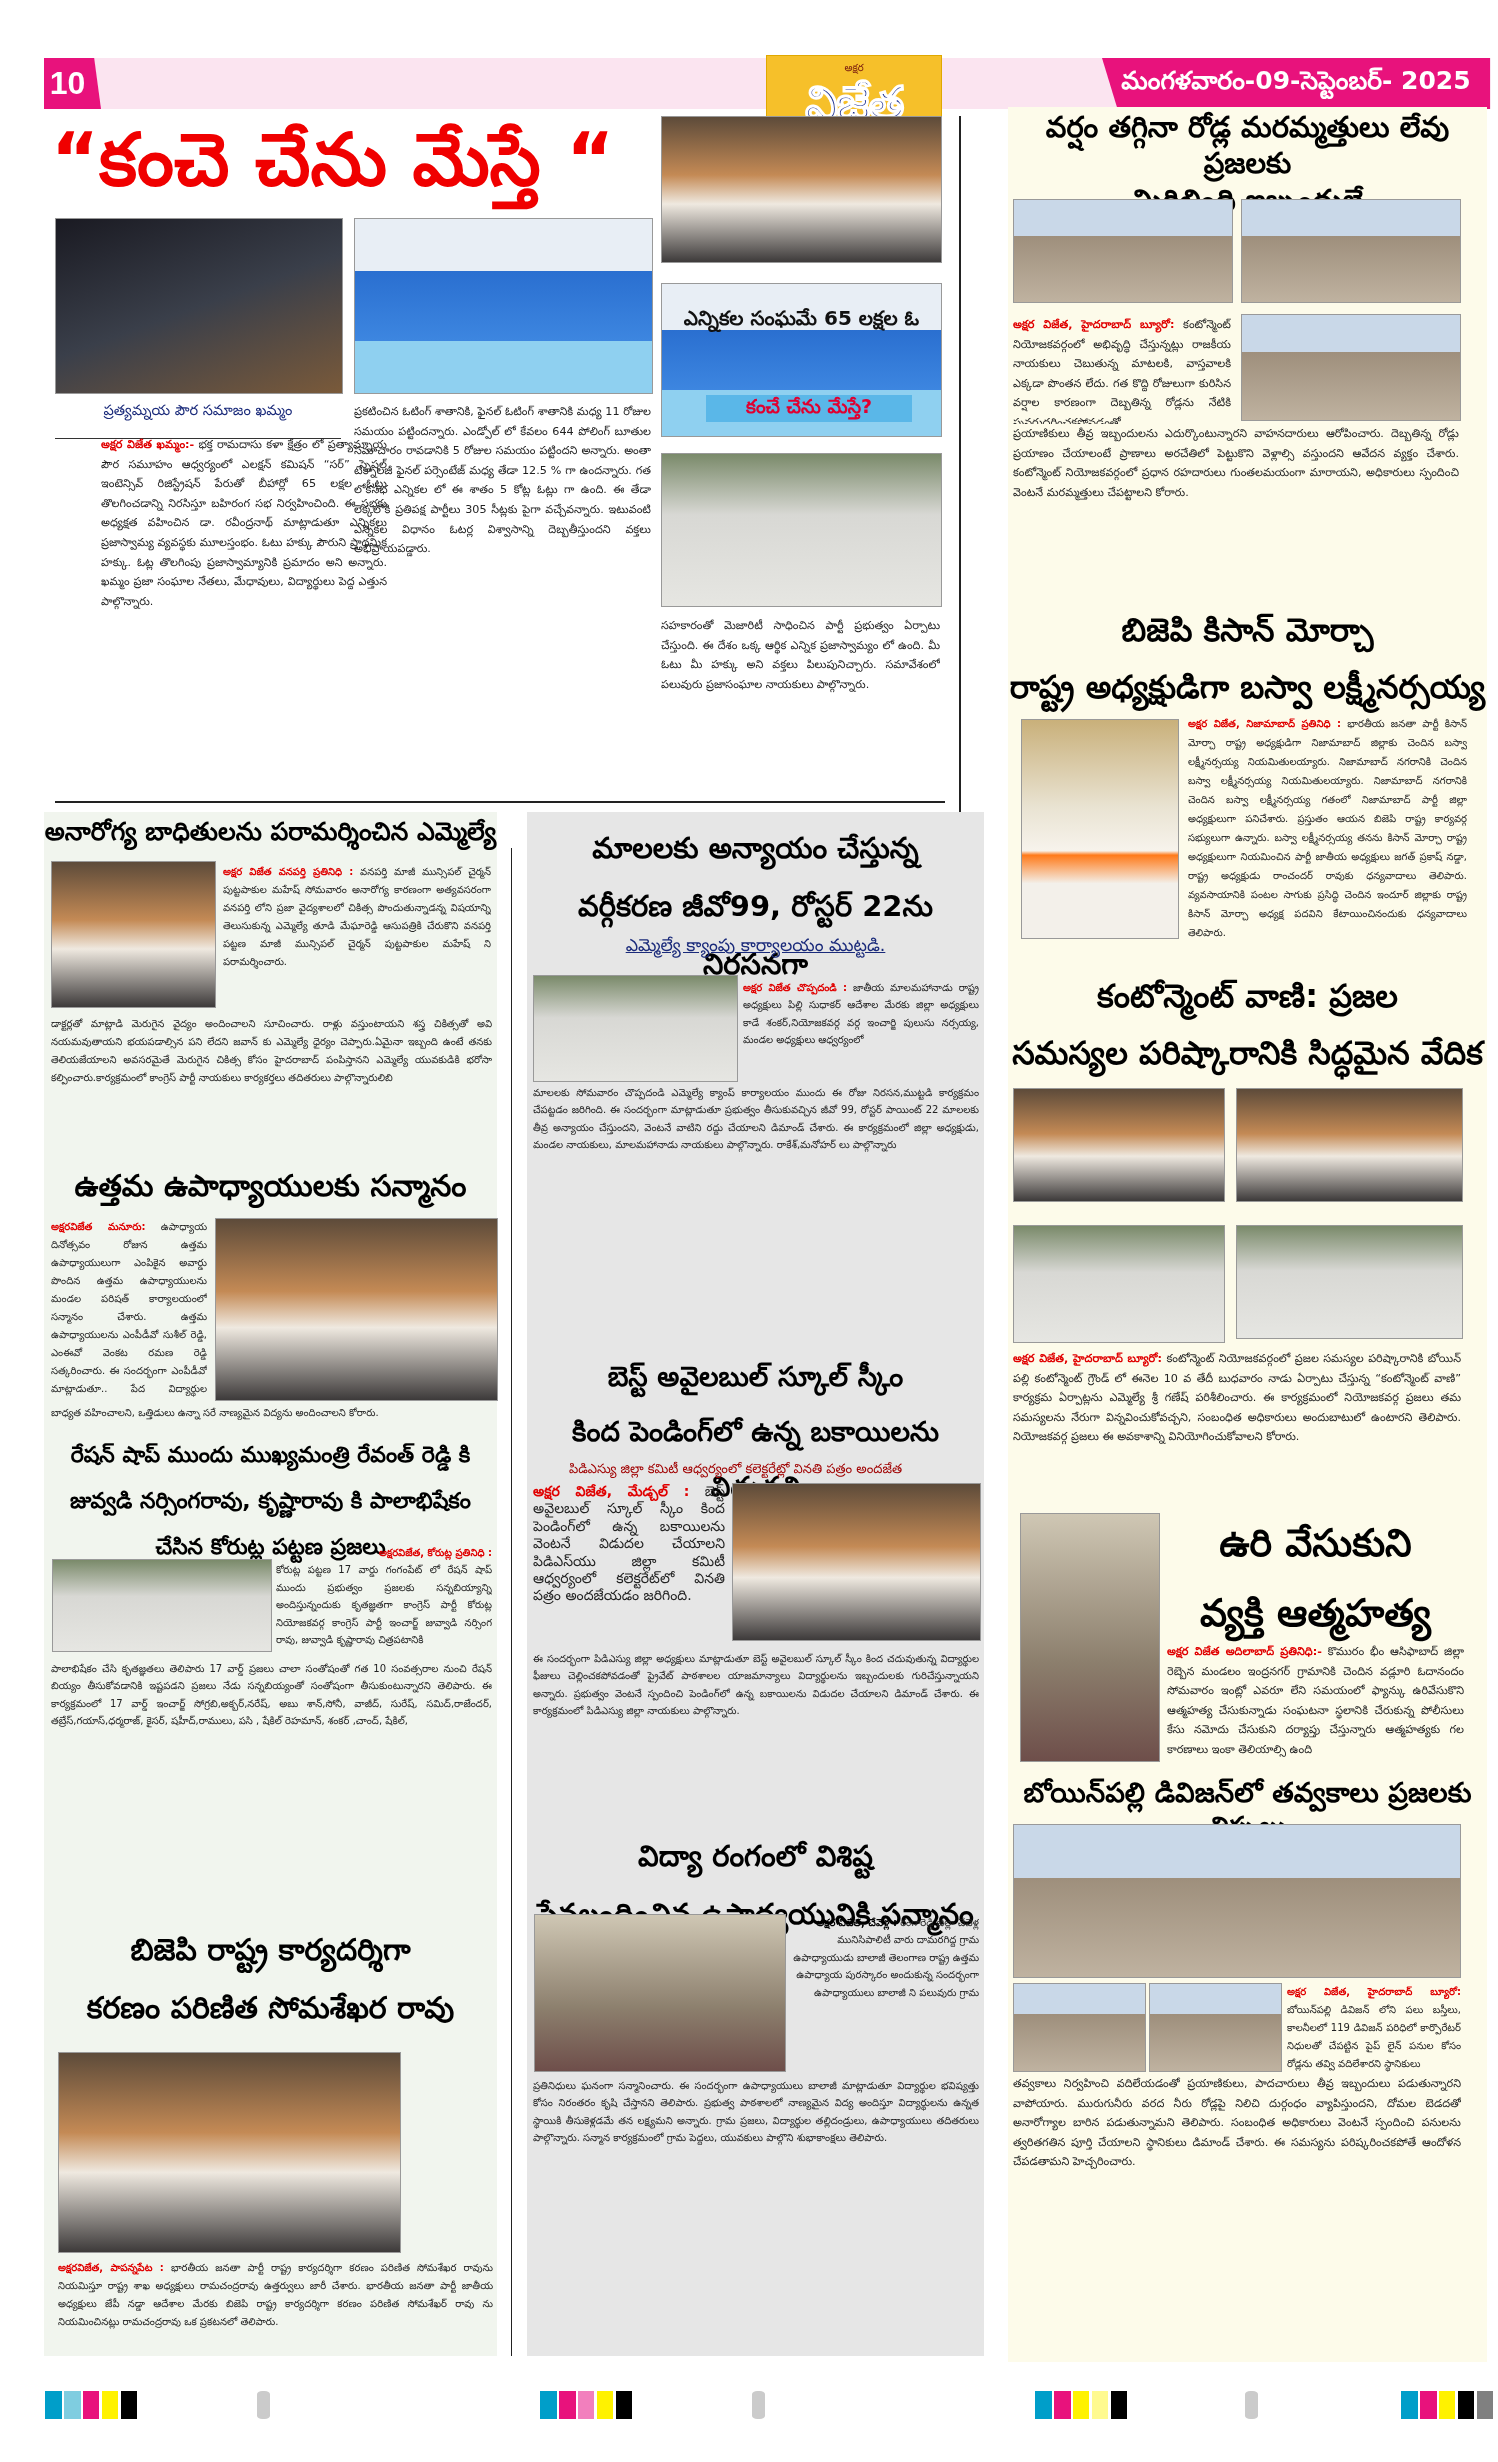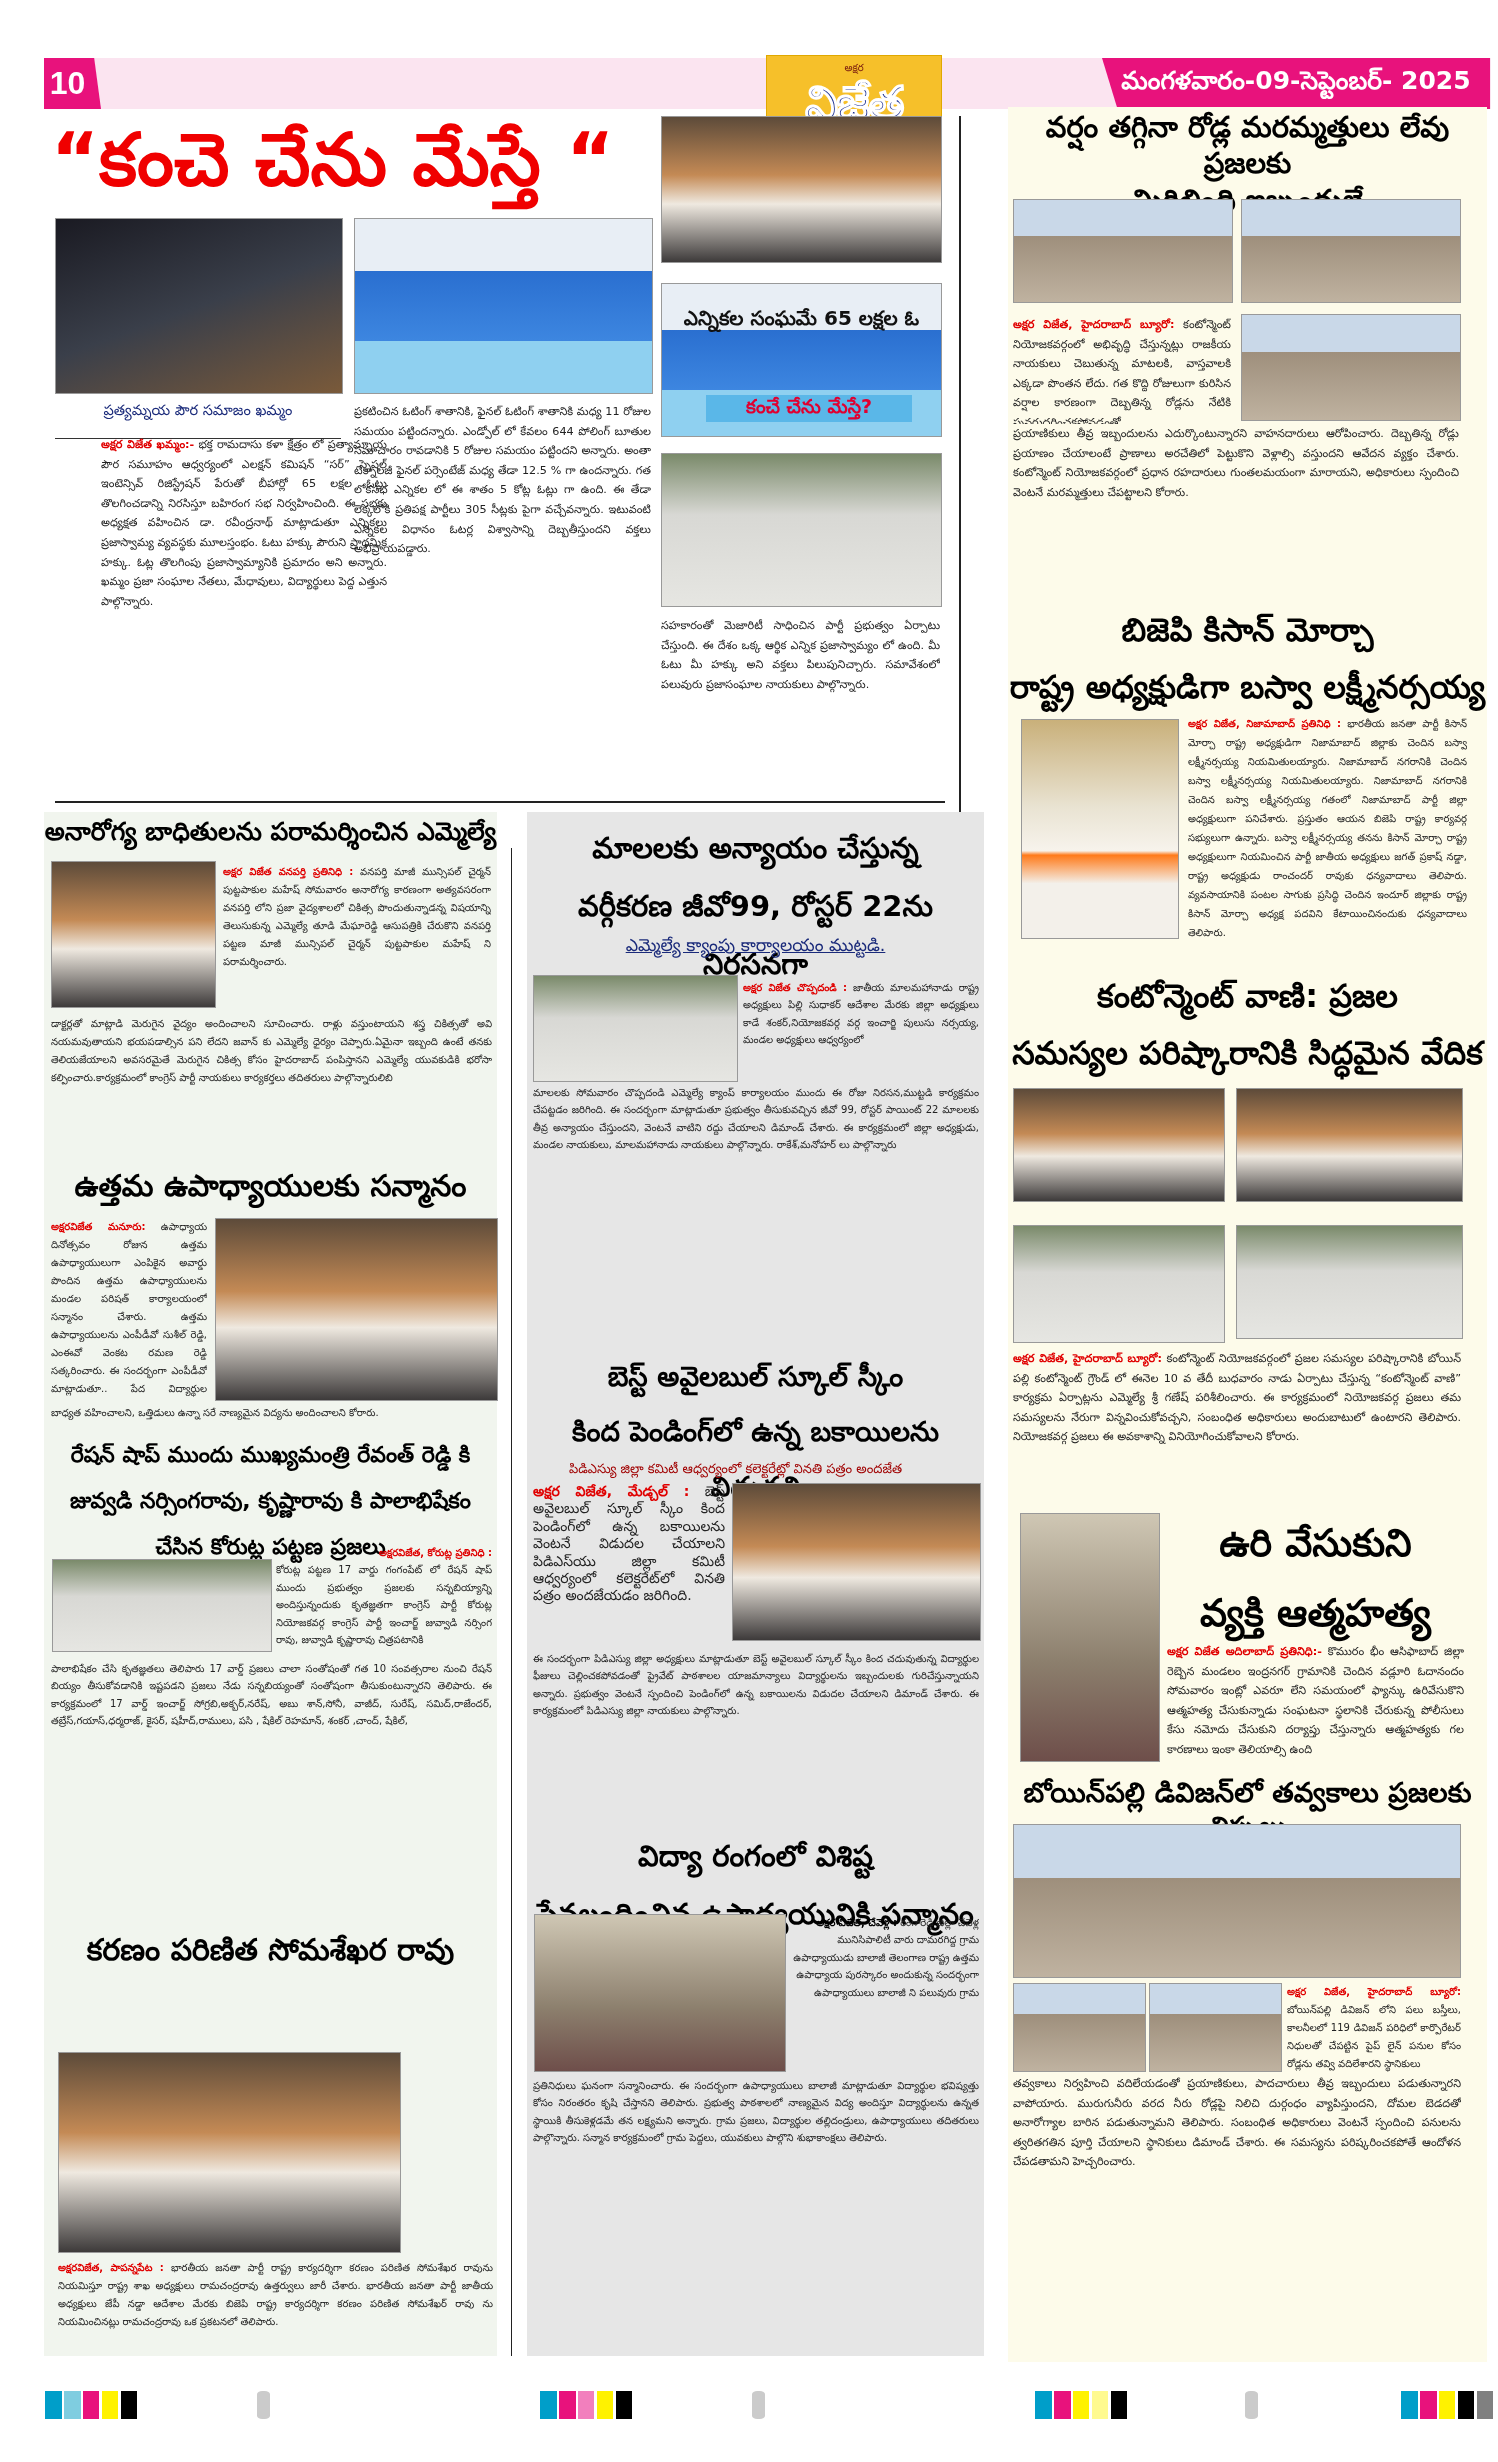--- a/index.html
+++ b/index.html
@@ -151,20 +151,21 @@
   <div>చేసిన కోరుట్ల పట్టణ ప్రజలు</div>
 </div>
 <div class="abs photo crowd" style="left:52px;top:1559px;width:218px;height:91px;"></div>
 <div class="abs body" style="left:276px;top:1544px;width:216px;height:105px;overflow:hidden;font-size:10px;line-height:17.4px;">
   <span class="byline" style="display:block;text-align:right;">అక్షరవిజేత, కోరుట్ల ప్రతినిధి :</span>
   <span>కోరుట్ల పట్టణ 17 వార్డు గంగంపేట్ లో రేషన్ షాప్ ముందు ప్రభుత్వం ప్రజలకు సన్నబియ్యాన్ని అందిస్తున్నందుకు కృతజ్ఞతగా కాంగ్రెస్ పార్టీ కోరుట్ల నియోజకవర్గ కాంగ్రెస్ పార్టీ ఇంచార్జ్ జువ్వాడి నర్సింగ రావు, జువ్వాడి కృష్ణారావు చిత్రపటానికి</span>
 </div>
 <div class="abs body" style="left:51px;top:1660px;width:441px;height:250px;overflow:hidden;font-size:10px;line-height:17.4px;">పాలాభిషేకం చేసి కృతజ్ఞతలు తెలిపారు 17 వార్డ్ ప్రజలు చాలా సంతోషంతో గత 10 సంవత్సరాల నుంచి రేషన్ బియ్యం తీసుకోవడానికి ఇష్టపడని ప్రజలు నేడు సన్నబియ్యంతో సంతోషంగా తీసుకుంటున్నారని తెలిపారు. ఈ కార్యక్రమంలో 17 వార్డ్ ఇంచార్జ్ సోగ్రబి,అక్బర్,నరేష్, అబు శాన్,సోనీ, వాజీద్, సురేష్, సమిద్,రాజేందర్, తబ్రేస్,గయాస్,ధర్మరాజ్, కైసర్, షహీద్,రాములు, పసి , షేకిల్ రెహమాన్, శంకర్ ,చాంద్, షేకిల్,</div>
 
 <div class="abs headline" style="left:44px;top:1921px;width:453px;font-size:30px;line-height:58px;">
+  <div>బిజెపి రాష్ట్ర కార్యదర్శిగా</div>
   <div>కరణం పరిణిత సోమశేఖర రావు</div>
 </div>
 <div class="abs photo ppl" style="left:58px;top:2052px;width:341px;height:199px;"></div>
 <div class="abs body" style="left:58px;top:2259px;width:435px;height:87px;overflow:hidden;font-size:10px;line-height:18px;">
   <span class="byline">అక్షరవిజేత, పాపన్నపేట :</span>
   <span>భారతీయ జనతా పార్టీ రాష్ట్ర కార్యదర్శిగా కరణం పరిణిత సోమశేఖర రావును నియమిస్తూ రాష్ట్ర శాఖ అధ్యక్షులు రామచంద్రరావు ఉత్తర్వులు జారీ చేశారు. భారతీయ జనతా పార్టీ జాతీయ అధ్యక్షులు జేపీ నడ్డా ఆదేశాల మేరకు బిజెపి రాష్ట్ర కార్యదర్శిగా కరణం పరిణిత సోమశేఖర్ రావు ను నియమించినట్లు రామచంద్రరావు ఒక ప్రకటనలో తెలిపారు.</span>
 </div>
 
 <div class="abs panel-grey" style="left:527px;top:812px;width:457px;height:1544px;"></div>
 <div class="abs rule-v" style="left:511px;top:848px;height:1508px;width:0.7px;"></div>

